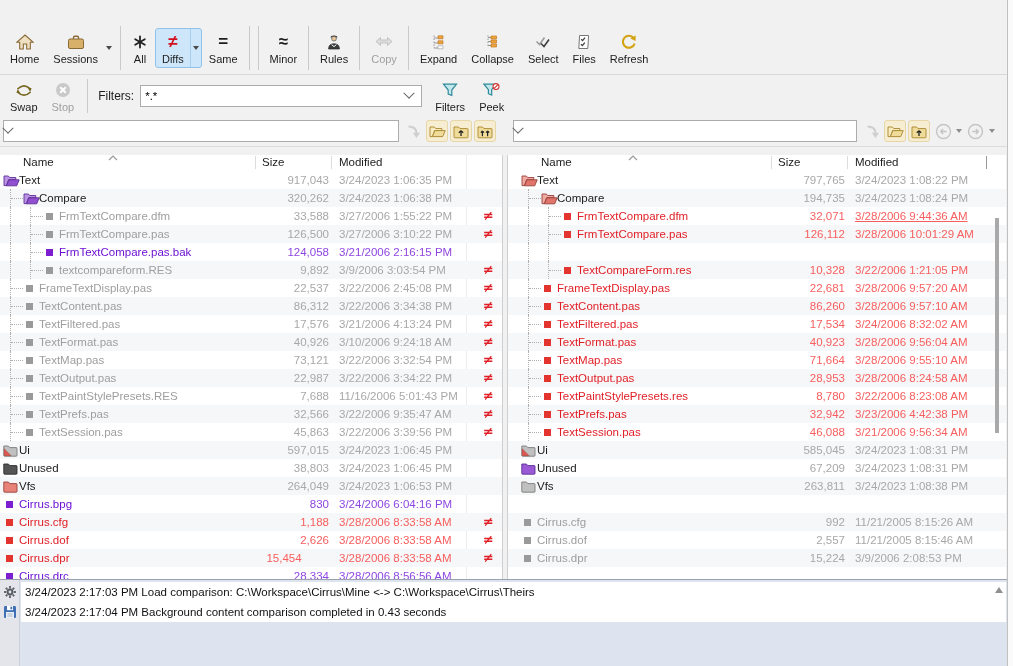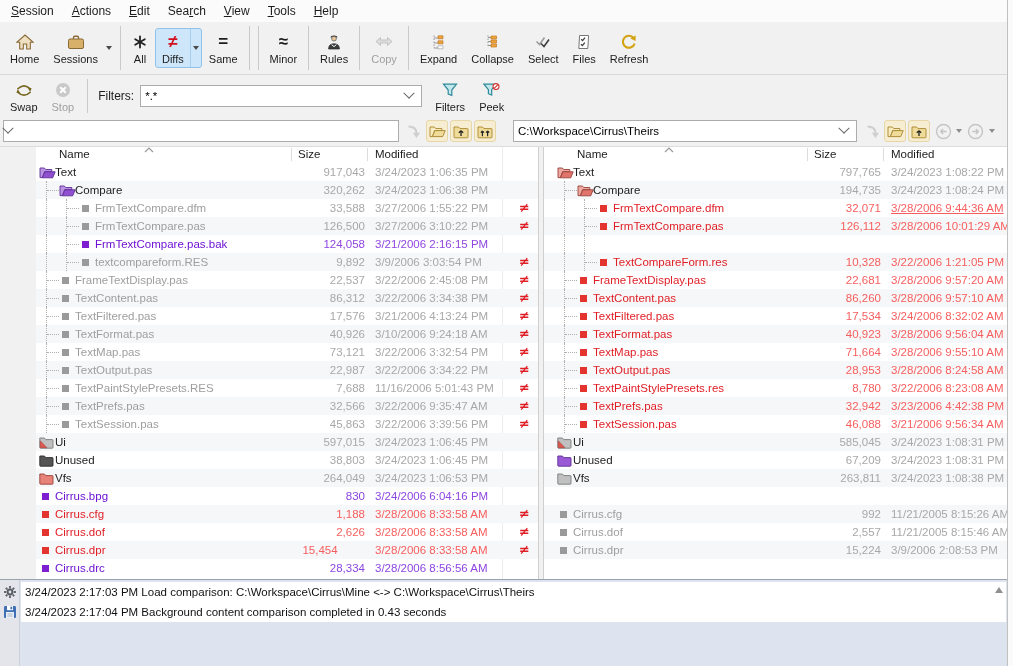--- a/index.html
+++ b/index.html
@@ -37,21 +37,21 @@
   .chev{width:8px;height:8px;border-right:1.4px solid #6a6a6a;border-bottom:1.4px solid #6a6a6a;transform:rotate(45deg) translate(-2px,-2px);margin-right:8px;}
 
   
   .pathbar{position:absolute;left:0;top:116px;right:6px;height:31px;background:#f1f1f1;border-bottom:1px solid #dcdcdc;}
   .pcombo{position:absolute;top:4px;height:22px;}
   .pbtn{position:absolute;top:4px;width:22px;height:22px;display:flex;align-items:center;justify-content:center;border-radius:3px;}
   .pbtn.tan{background:#f7edd0;border:1px solid #e6d6a8;}
   .ncaret{position:absolute;top:13px;width:0;height:0;border-left:3.5px solid transparent;border-right:3.5px solid transparent;border-top:4px solid #8f8f8f;}
 
   
-  .pane{position:absolute;top:147px;height:449px;background:#fff;overflow:hidden;margin-left:36px;}
+  .pane{position:absolute;top:155px;height:449px;background:#fff;overflow:hidden;}
   .pane.leftp{left:0;width:503px;border-right:1px solid #cfcfcf;}
   .pane.rightp{left:507px;width:499px;border-left:1px solid #cfcfcf;}
   .phead{position:absolute;top:0;left:0;right:0;height:16px;background:#fff;font-size:11.5px;}
   .phead span{position:absolute;top:1px;}
   .htick{position:absolute;top:1px;height:13px;width:1px;background:#dcdcdc;}
   .sortc{position:absolute;top:0;}
   .gutline{position:absolute;top:0;bottom:0;width:1px;background:#ececec;}
   .frow{position:absolute;left:0;right:0;height:18px;font-size:11.5px;line-height:18px;white-space:nowrap;}
   .frow.alt{background:#f6f7f8;}
   .guide{position:absolute;top:0;bottom:0;width:0;border-left:1px dotted #b0b0b0;}
@@ -69,29 +69,20 @@
   .loggut{position:absolute;left:0;top:0;bottom:0;width:20px;background:#e3e5ea;border-right:1px solid #ccd1d9;}
   .logrow{position:absolute;left:21px;right:7px;height:20px;background:#fff;font-size:11.5px;line-height:20px;padding-left:4px;color:#111;}
   .logico{position:absolute;left:3px;width:14px;height:14px;}
   .logup{position:absolute;right:10px;top:7px;width:0;height:0;border-left:4px solid transparent;border-right:4px solid transparent;border-bottom:6px solid #909090;}
 </style>
 </head>
 <body>
 
 <div class="app">
 
-  <div class="menubar" id="menubar">
-      <div class="mitem"><u>S</u>ession</div>
-      <div class="mitem"><u>A</u>ctions</div>
-      <div class="mitem"><u>E</u>dit</div>
-      <div class="mitem">Sea<u>r</u>ch</div>
-      <div class="mitem"><u>V</u>iew</div>
-      <div class="mitem"><u>T</u>ools</div>
-      <div class="mitem"><u>H</u>elp</div>
-    </div>
 
   <div class="toolbar">
     <div class="tbtn">
       <div class="bmain">
         <span class="ticon">
           <svg width="18" height="16" viewBox="0 0 18 16">
               <path d="M9 1 L17 8.2 H14.3 V15 H10.7 V10 H7.3 V15 H3.7 V8.2 H1 Z" fill="#efe0c2" stroke="#8a6a36" stroke-width="1.1"></path>
             </svg>
         </span>
         <span class="tlabel">Home</span>
@@ -322,21 +313,20 @@
     </div>
     <div class="pbtn tan" style="left:474px">
       <svg width="16" height="15" viewBox="0 0 16 15">
           <path d="M1 3 h4.6 l1.4 1.6 h7.4 q.6 0 .6.6 V13 q0 .8-.8.8 H1.8 q-.8 0-.8-.8 Z" fill="#f0dc9a" stroke="#a8862f" stroke-width=".9"></path>
           <path d="M5.4 12.2 V7 M5.4 7 L3.8 8.6 M5.4 7 L7 8.6" stroke="#222" stroke-width="1.2" fill="none"></path>
           <path d="M10.6 12.2 V7 M10.6 7 L9 8.6 M10.6 7 L12.2 8.6" stroke="#222" stroke-width="1.2" fill="none"></path>
         </svg>
     </div>
 
     <div class="combo pcombo" style="left:513px;width:344px">
-      <input readonly="" value="C:\Workspace\Cirrus\Theirs" style="">
       <span class="chev"></span>
     </div>
     <div class="pbtn" style="left:861px">
       <svg width="15" height="15" viewBox="0 0 15 15">
           <path d="M2.5 2.5 q8 0 8 7" fill="none" stroke="#cfcfcf" stroke-width="2"></path>
           <polygon points="10.5,14 6.8,8.8 14,8.8" fill="#cfcfcf"></polygon>
         </svg>
     </div>
     <div class="pbtn tan" style="left:884px">
       <svg width="17" height="14" viewBox="0 0 17 14">

